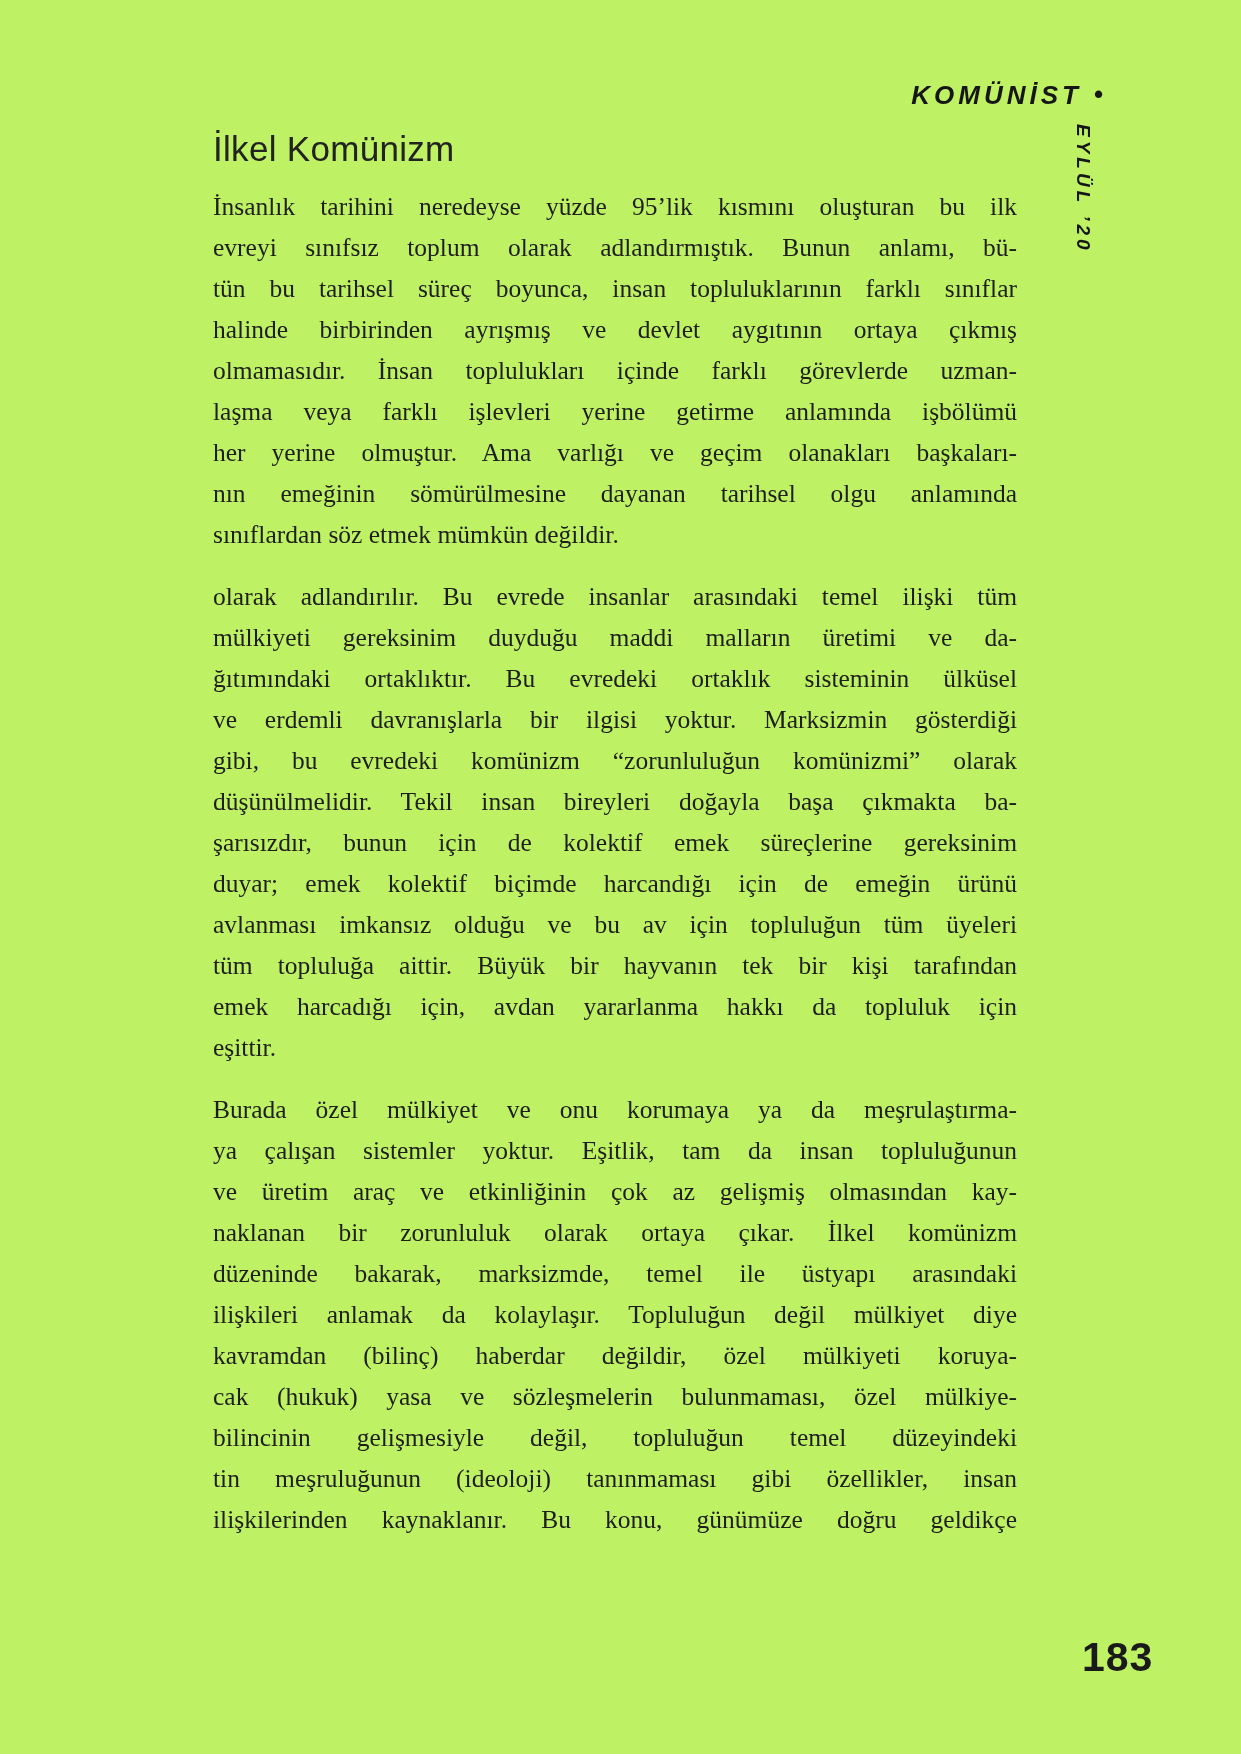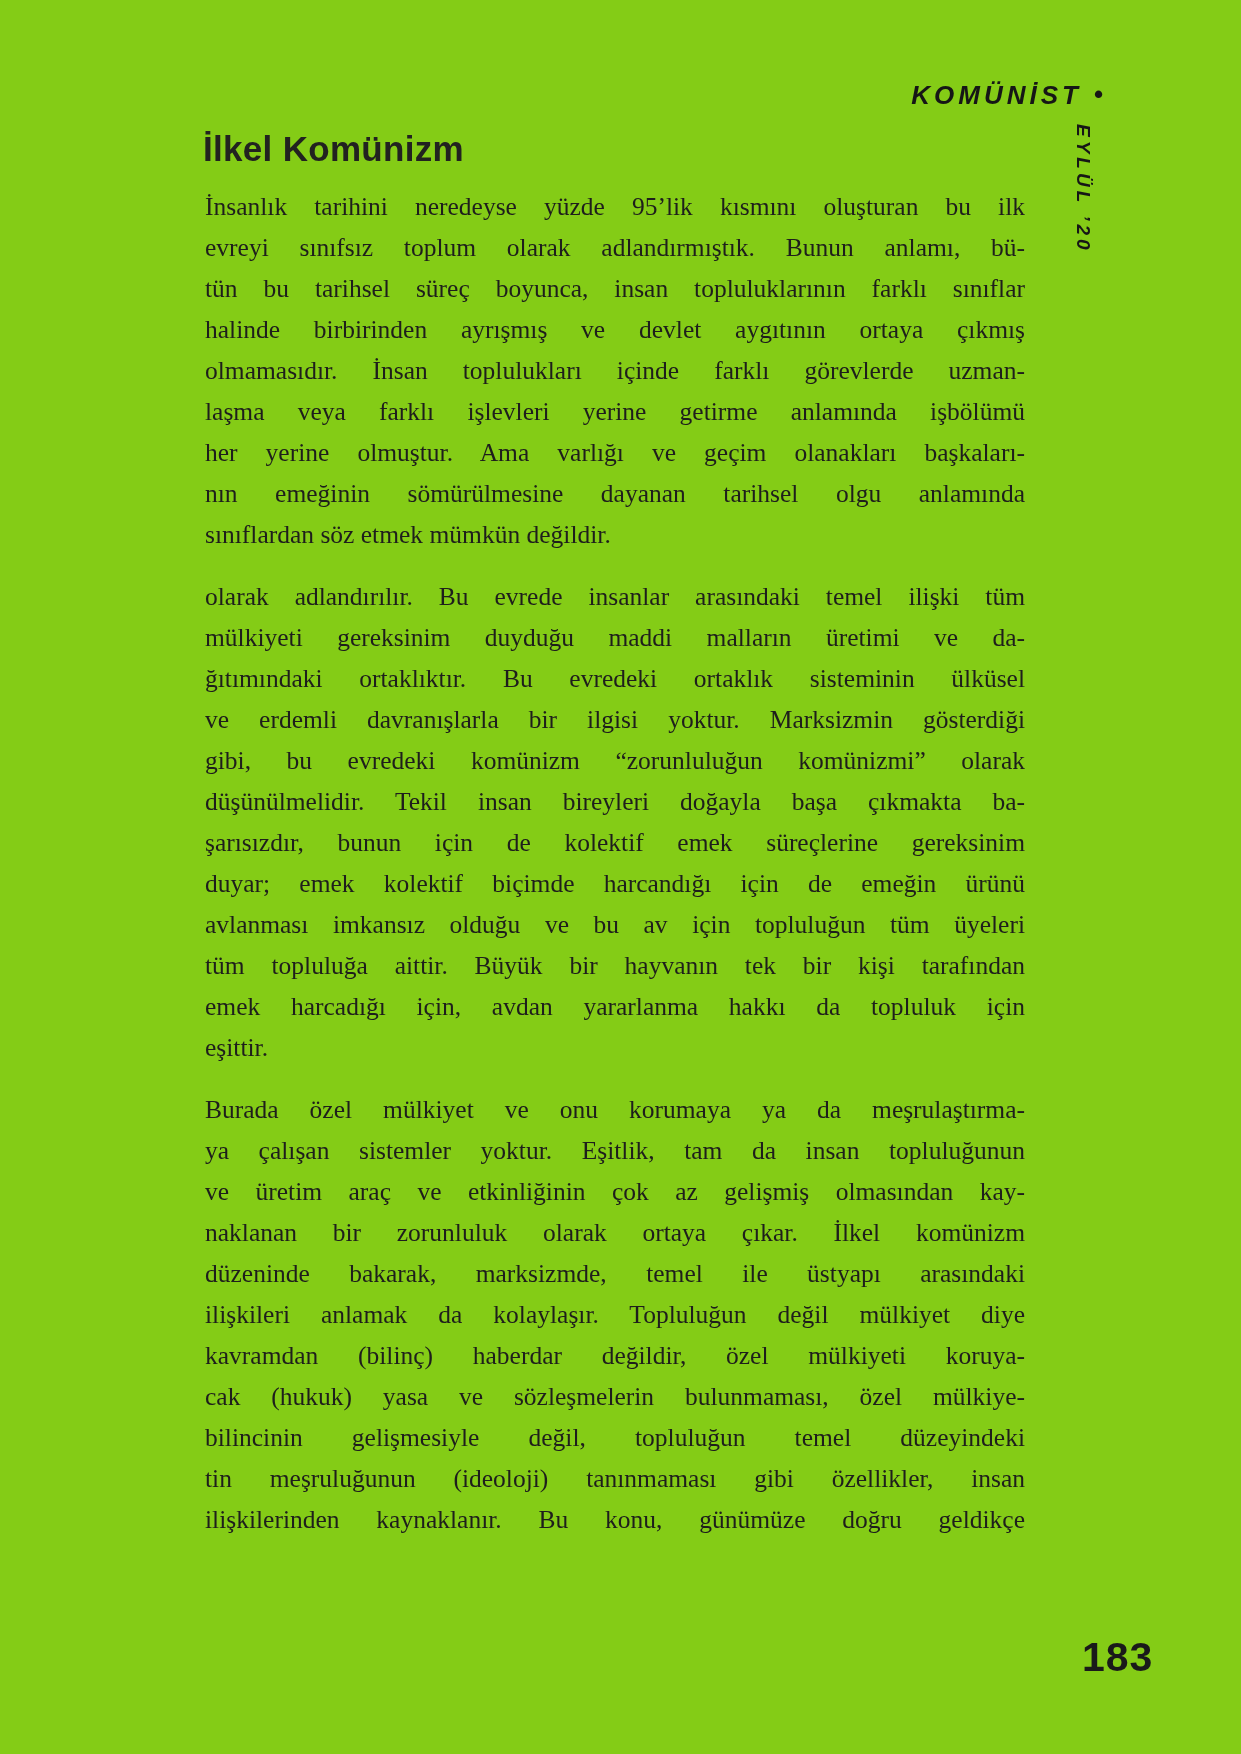--- a/index.html
+++ b/index.html
@@ -1,20 +1,20 @@
 <!DOCTYPE html>
 <html><head>
 <meta charset="utf-8">
 <style>
   html, body { margin: 0; padding: 0; background: #ffffff; }
   .page {
     position: relative;
     width: 1241px;
     height: 1754px;
-    background: #84cc16;
+    background: #bef264;
     overflow: hidden;
     font-family: "Liberation Serif", serif;
     color: #1d1d1b;
   }
   .masthead {
     position: absolute;
     top: 80px;
     right: 138px;
     font-family: "Liberation Sans", sans-serif;
     font-weight: bold;
@@ -47,28 +47,28 @@
     white-space: nowrap;
   }
   .content {
     position: absolute;
     left: 197px;
     top: 128px;
     width: 836px;
   }
   .heading {
     font-family: "Liberation Sans", sans-serif;
-    font-weight: 700;
+    font-weight: 400;
     font-size: 35px;
     line-height: 42px;
     letter-spacing: 0.3px;
     color: #222220;
-    margin: 0 0 16px 6px;
+    margin: 0 0 16px 16px;
   }
-  .para { margin: 8px; }
+  .para { margin: 16px; }
   .para + .para { margin-top: 21px; }
   .line {
     font-size: 25.5px;
     line-height: 41px;
     color: #1e1e1c;
     text-align: justify;
     text-align-last: justify;
   }
   .line.last { text-align-last: left; }
   .pagenum {

